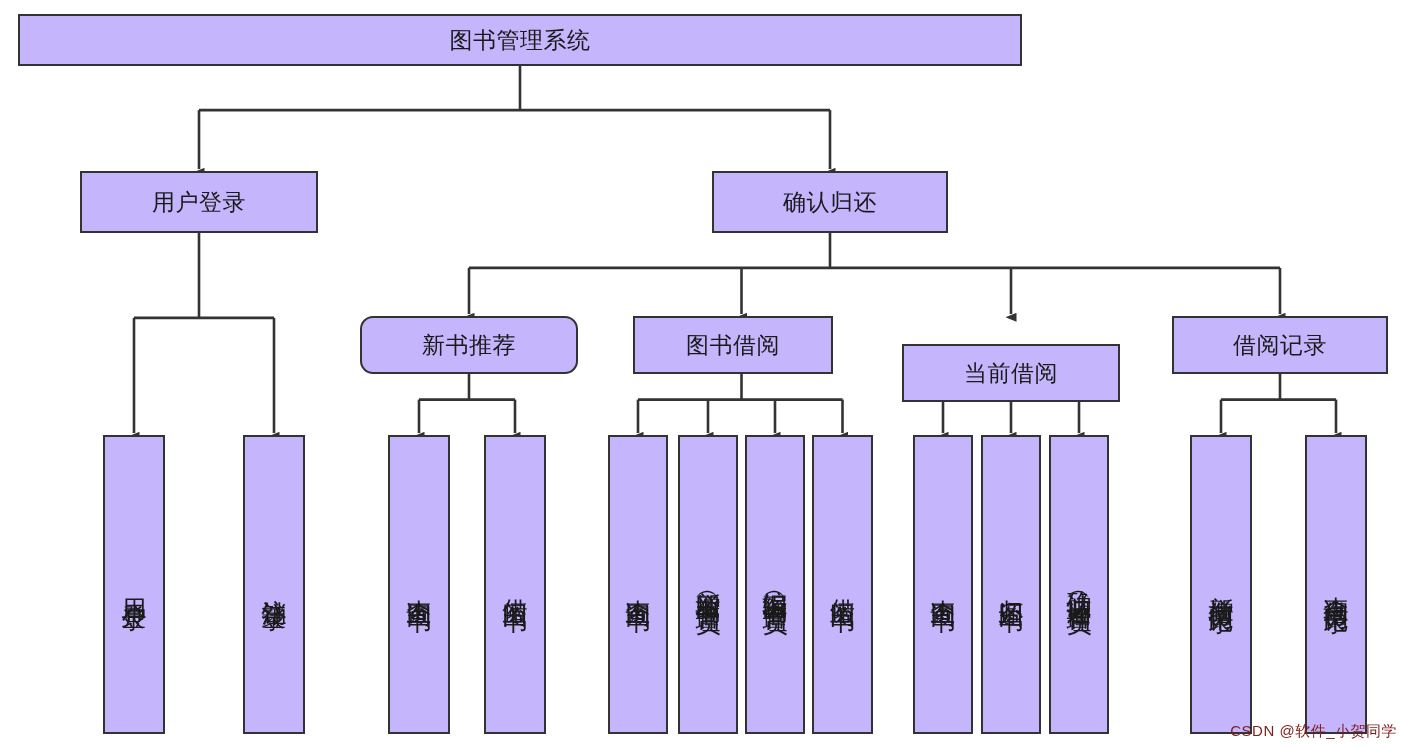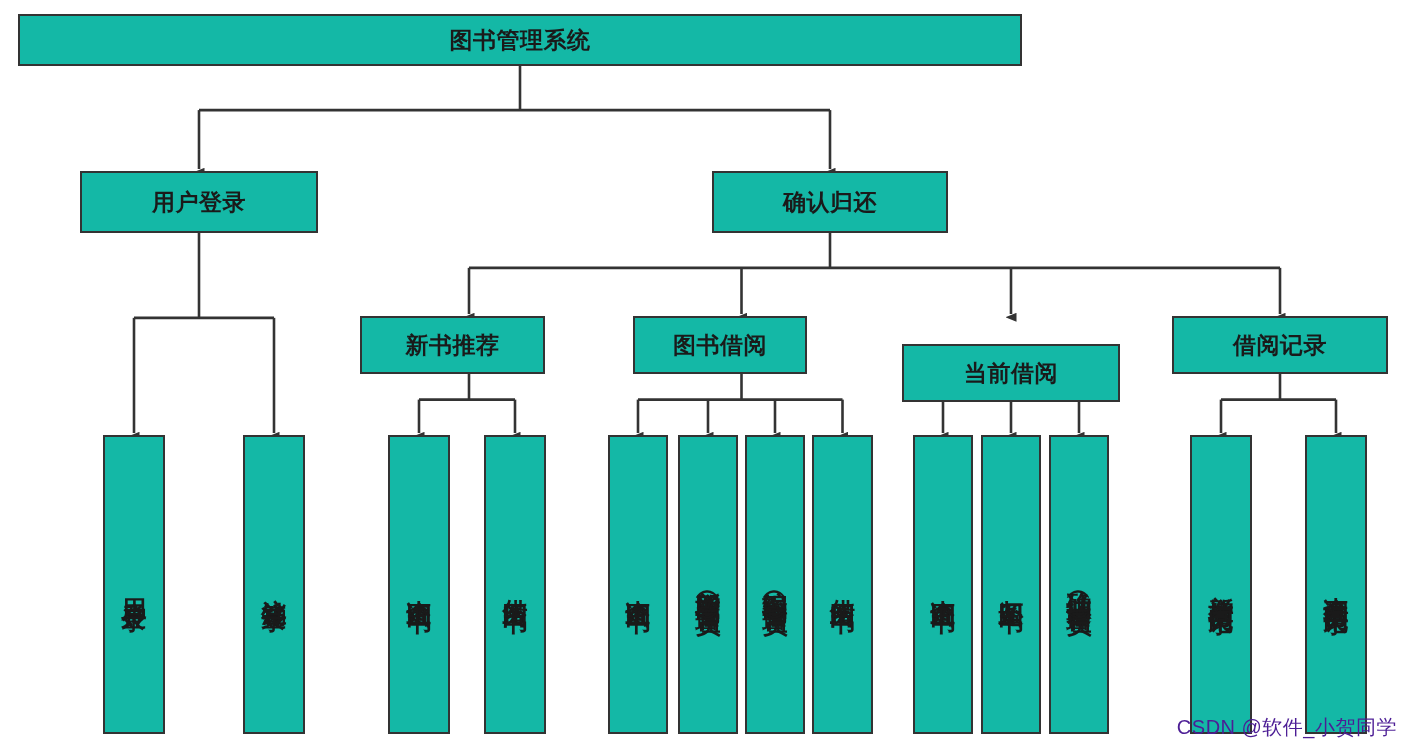--- a/index.html
+++ b/index.html
@@ -21,27 +21,26 @@
     position: absolute;
     left: 0;
     top: 0;
     width: 1405px;
     height: 747px;
     pointer-events: none;
   }
   .node {
     position: absolute;
     box-sizing: border-box;
-    background: #14b8a6;
+    background: #c4b5fd;
     border: 2.5px solid #333333;
     display: flex;
     align-items: center;
     justify-content: center;
     overflow: hidden;
-    font-weight: bold;
   }
   .node.horiz .label {
     font-size: 23px;
     line-height: 1.15;
     color: #1a1a1a;
     letter-spacing: 0.5px;
     white-space: nowrap;
   }
   .node.vert {
     align-items: center;
@@ -54,22 +53,22 @@
     line-height: 1.08;
     letter-spacing: 3px;
     color: #1a1a1a;
     white-space: nowrap;
     max-height: 100%;
   }
   .watermark {
     position: absolute;
     right: 8px;
     bottom: 6px;
-    font-size: 20px;
-    color: #4c1d95;
+    font-size: 15px;
+    color: #7f1d1d;
     letter-spacing: 0.5px;
     white-space: nowrap;
   }
 </style>
 </head>
 <body>
 
 <div id="canvas">
 
   <svg class="edges" viewBox="0 0 1405 747" xmlns="http://www.w3.org/2000/svg">
@@ -118,24 +117,24 @@
   <div id="node-layer">
       <div class="node horiz" style="left: 18px; top: 14px; width: 1004px; height: 52px;">
         <span class="label">图书管理系统</span>
       </div>
       <div class="node horiz" style="left: 80px; top: 171px; width: 238px; height: 62px;">
         <span class="label">用户登录</span>
       </div>
       <div class="node horiz" style="left: 712px; top: 171px; width: 236px; height: 62px;">
         <span class="label">确认归还</span>
       </div>
-      <div class="node horiz" style="left: 360px; top: 316px; width: 185px; height: 58px;">
+      <div class="node horiz" style="left: 360px; top: 316px; width: 218px; height: 58px; border-radius: 13px;">
         <span class="label">新书推荐</span>
       </div>
-      <div class="node horiz" style="left: 633px; top: 316px; width: 174px; height: 58px;">
+      <div class="node horiz" style="left: 633px; top: 316px; width: 200px; height: 58px;">
         <span class="label">图书借阅</span>
       </div>
       <div class="node horiz" style="left: 902px; top: 316px; width: 218px; height: 58px; margin-top: 28px;">
         <span class="label">当前借阅</span>
       </div>
       <div class="node horiz" style="left: 1172px; top: 316px; width: 216px; height: 58px; justify-content: center;">
         <span class="label">借阅记录</span>
       </div>
       <div class="node vert" style="left: 103px; top: 435px; width: 62px; height: 299px;">
         <span class="label">用户登录</span>

